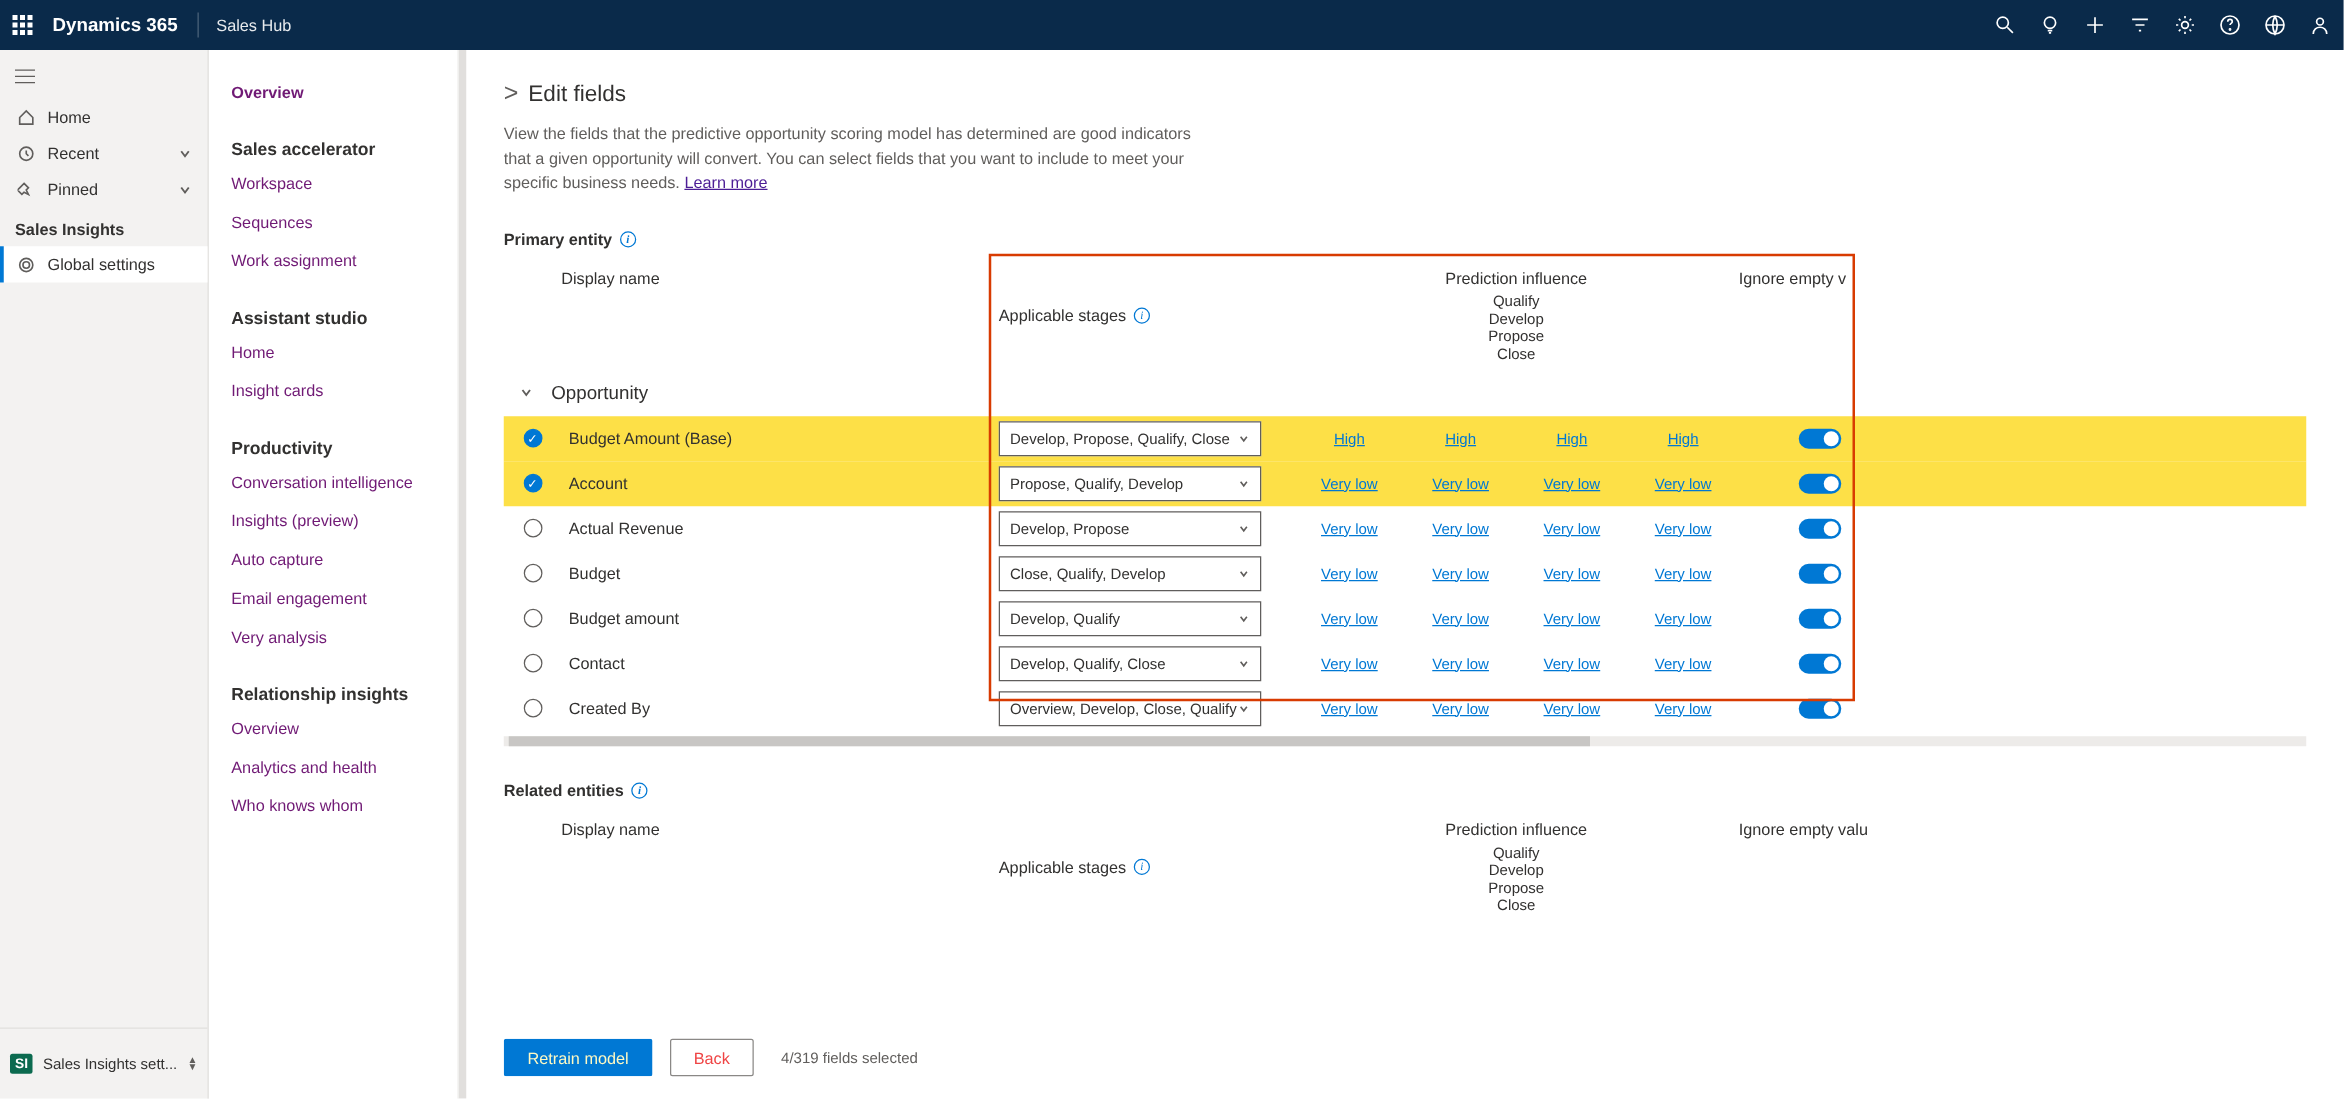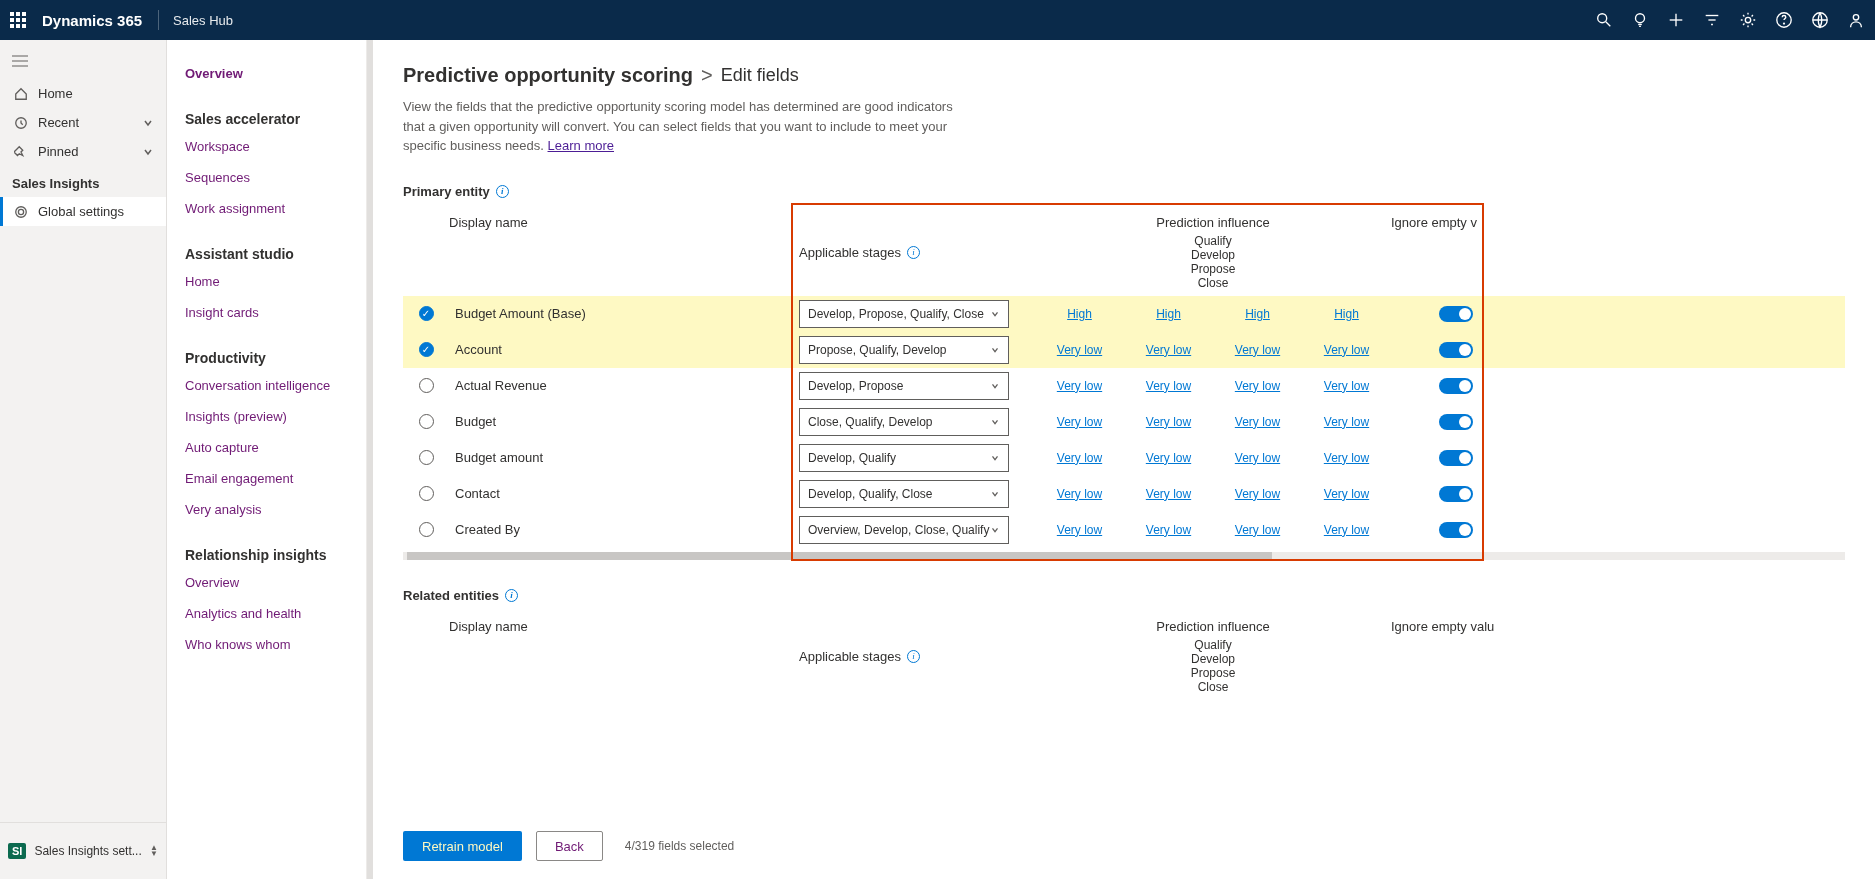--- a/index.html
+++ b/index.html
@@ -56,40 +56,40 @@
 .col-name { flex: 0 0 350px; font-weight: 400; padding-left: 0; }
 .col-stages { flex: 0 0 236px; display: flex; align-items: center; gap: 6px; }
 .col-pred { flex: 0 0 356px; text-align: center; }
 .col-pred-inner { display: flex; flex-direction: column; }
 .predsub { display: flex; justify-content: space-around; font-size: 12px; margin-top: 4px; flex-direction: column; }
 .col-ignore { flex: 0 0 120px; white-space: nowrap; overflow: hidden;}
 .grouprow { display: flex; align-items: center; padding: 10px 0 10px 12px; cursor: pointer; }
 .grouprow .chev { width: 12px; height: 12px; margin-right: 14px; }
 .grouprow-label { font-size: 15px; }
 .datarow { display: flex; align-items: center; min-height: 36px; }
-.datarow.sel { background: #fef9c3; }
+.datarow.sel { background: #fde047; }
 .datarow .col-check { display: flex; justify-content: center; }
 .radio { width: 15px; height: 15px; border: 1px solid #605e5c; border-radius: 50%; display: flex; align-items: center; justify-content: center; cursor: pointer; }
 .radio.checked { background: #0078d4; border-color: #0078d4; }
 .radio.checked::after { content: "✓"; color: #fff; font-size: 10px; }
 .col-name-val { flex: 0 0 350px; font-size: 13px; padding-left: 6px; }
 .stagesel { flex: 0 0 210px; height: 28px; border: 1px solid #605e5c; display: flex; align-items: center; justify-content: space-between; padding: 0 8px; font-size: 12px; background: #fff; cursor: pointer; margin-right: 26px; }
 .stagesel .chev { width: 10px; height: 10px; }
 .predvals { flex: 0 0 356px; display: flex; justify-content: space-around; }
 .predvals a { color: #0078d4; text-decoration: underline; font-size: 12px; cursor: pointer; }
 .togglecol { flex: 0 0 120px; display: flex; justify-content: center; padding-left: 10px; }
 .toggle { width: 34px; height: 16px; background: #0078d4; border-radius: 8px; position: relative; cursor: pointer; }
 .toggle::after { content: ""; position: absolute; right: 2px; top: 2px; width: 12px; height: 12px; background: #fff; border-radius: 50%; }
 .hscroll { height: 8px; background: #edebe9; margin-top: 4px; position: relative; }
 .hscroll .thumb { position: absolute; left: 4px; top: 0; height: 8px; width: 60%; background: #c8c6c4; }
 
 .footerbar { border-top: 0; padding: 12px 0 18px 36px; display: flex; align-items: center; gap: 14px; }
 .btn { height: 30px; padding: 0 18px; font-size: 13px; border-radius: 2px; cursor: pointer; border: 1px solid transparent; }
 .btn.primary { background: #0078d4; color: #fef9c3; }
-.btn.secondary { background: #fff; color: #701a75; border-color: #8a8886; }
+.btn.secondary { background: #fff; color: #ef4444; border-color: #8a8886; }
 .footcount { font-size: 12px; color: #605e5c; margin-left: 8px; }
 
 .chev-svg { stroke: #605e5c; fill: none; stroke-width: 1.5; }
 </style>
 </head>
 <body>
 
 <div class="topbar">
   <div class="topbar-left">
     <div class="waffle">
@@ -235,21 +235,20 @@
     <div class="sgroup">Relationship insights</div>
     <div class="sitem">Overview</div>
     <div class="sitem">Analytics and health</div>
     <div class="sitem">Who knows whom</div>
   </div>
 
   <div class="main">
     <div class="scrollshadow"></div>
     <div class="content">
       <div class="pagetitle">
-        <span>Predictive opportunity scoring</span>
         <span class="sep">&gt;</span>
         <span class="sub">Edit fields</span>
       </div>
       <div class="desc">
         <span>View the fields that the predictive opportunity scoring model has determined are good indicators that a given opportunity will convert. You can select fields that you want to include to meet your specific business needs. </span><a>Learn more</a>
       </div>
 
       <div class="sectionlabel">
         <span>Primary entity</span>
         <span class="infoicon">i</span>
@@ -272,20 +271,26 @@
                 <span>Qualify</span>
                 <span>Develop</span>
                 <span>Propose</span>
                 <span>Close</span>
               </div>
             </div>
               </div>
             <div class="col-ignore">Ignore empty v</div>
           </div>
 
+          <div class="grouprow">
+            <svg class="chev chev-svg" viewBox="0 0 12 12">
+                <polyline points="3,4 6,8 9,4"></polyline>
+              </svg>
+            <span class="grouprow-label">Opportunity</span>
+          </div>
 
           <div id="rows">
               <div class="datarow sel">
     <div class="col-check">
                   <div class="radio checked"></div>
                 </div>
     <div class="col-name-val">Budget Amount (Base)</div>
     <div class="stagesel">
       <span>Develop, Propose, Qualify, Close</span>
       <svg class="chev chev-svg" viewBox="0 0 12 12">

